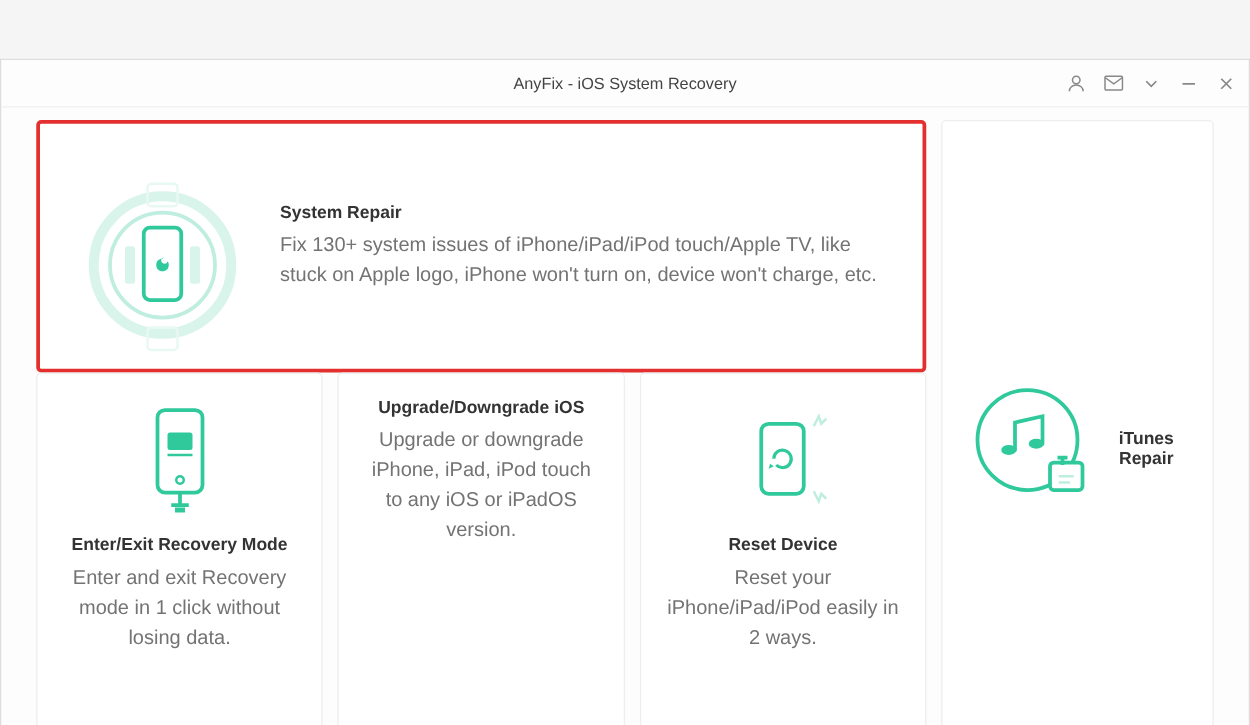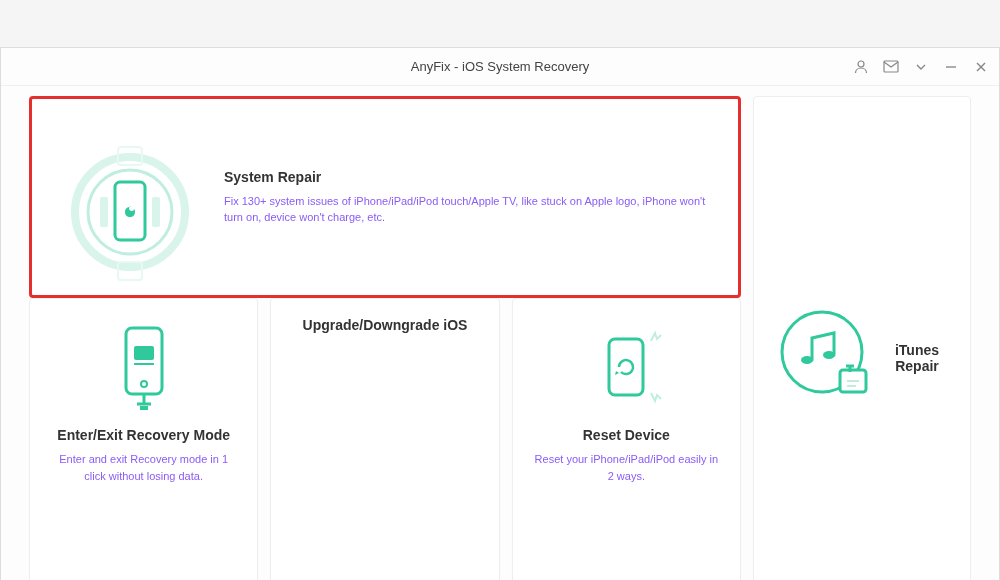--- a/index.html
+++ b/index.html
@@ -9,21 +9,21 @@
 .titlebar-title { font-size: 13px; color: #444; font-weight: 400; }
 .titlebar-right { position: absolute; right: 10px; display: flex; gap: 14px; align-items: center; }
 .titlebar-icon { width: 16px; height: 16px; display: flex; align-items: center; justify-content: center; color: #888; cursor: pointer; }
 .content { padding: 10px 28px 20px 28px; display: flex; gap: 12px; height: calc(100% - 38px); }
 .left-col { flex: 1; display: flex; flex-direction: column; }
 .right-col { width: 218px; }
 .card { background: #fff; border: 1px solid #eee; border-radius: 4px; padding: 18px; text-align: center; cursor: pointer; box-shadow: 0 1px 2px rgba(0,0,0,0.02); }
 .card-highlight { border: 3px solid #e3302f; border-radius: 4px; padding: 0; }
 .card-highlight .card-inner { padding: 28px 28px; display: flex; align-items: center; gap: 24px; text-align: left; }
 .card-title { font-size: 14px; font-weight: 600; color: #333; margin-bottom: 8px; }
-.card-desc { font-size: 11px; color: #8b5cf6; line-height: 1.5; }
+.card-desc { font-size: 16px; color: #737373; line-height: 1.5; }
 .row3 { display: flex; gap: 12px; flex: 1; }
 .row3 .card { flex: 1; display: flex; flex-direction: column; align-items: center; padding-top: 18px; }
 .icon-wrap { height: 100px; display: flex; align-items: center; justify-content: center; margin-bottom: 10px; }
 .right-col .card { height: 100%; display: flex; align-items: center; padding-top: 40px; }
 .right-col .icon-wrap { height: 200px; }
 .sr-illus { width: 140px; height: 140px; flex-shrink: 0; }
 svg { display: block; }
 </style>
 </head>
 <body>
@@ -100,20 +100,21 @@
               <line x1="33" y1="82" x2="47" y2="82" stroke="#2fc99b" stroke-width="3"></line>
               <rect x="36" y="84" width="8" height="4" fill="#2fc99b"></rect>
             </svg>
           </div>
           <div class="card-title">Enter/Exit Recovery Mode</div>
           <div class="card-desc">Enter and exit Recovery mode in 1 click without losing data.</div>
         </div>
 
         <div class="card">
           <div class="card-title">Upgrade/Downgrade iOS</div>
+          <div class="card-desc">Upgrade or downgrade iPhone, iPad, iPod touch to any iOS or iPadOS version.</div>
         </div>
 
         <div class="card">
           <div class="icon-wrap">
             <svg width="90" height="80" viewBox="0 0 90 80">
               <rect x="28" y="12" width="34" height="56" rx="6" fill="none" stroke="#2fc99b" stroke-width="3"></rect>
               <path d="M38 40 a7 7 0 1 1 2 5" fill="none" stroke="#2fc99b" stroke-width="2.5"></path>
               <path d="M38 46 l-3 -2 l-1 4 z" fill="#2fc99b"></path>
               <path d="M70 14 l4 -8 l2 6 l4 -4" stroke="#bfeee0" stroke-width="2" fill="none"></path>
               <path d="M70 66 l4 8 l2 -6 l4 4" stroke="#bfeee0" stroke-width="2" fill="none"></path>

